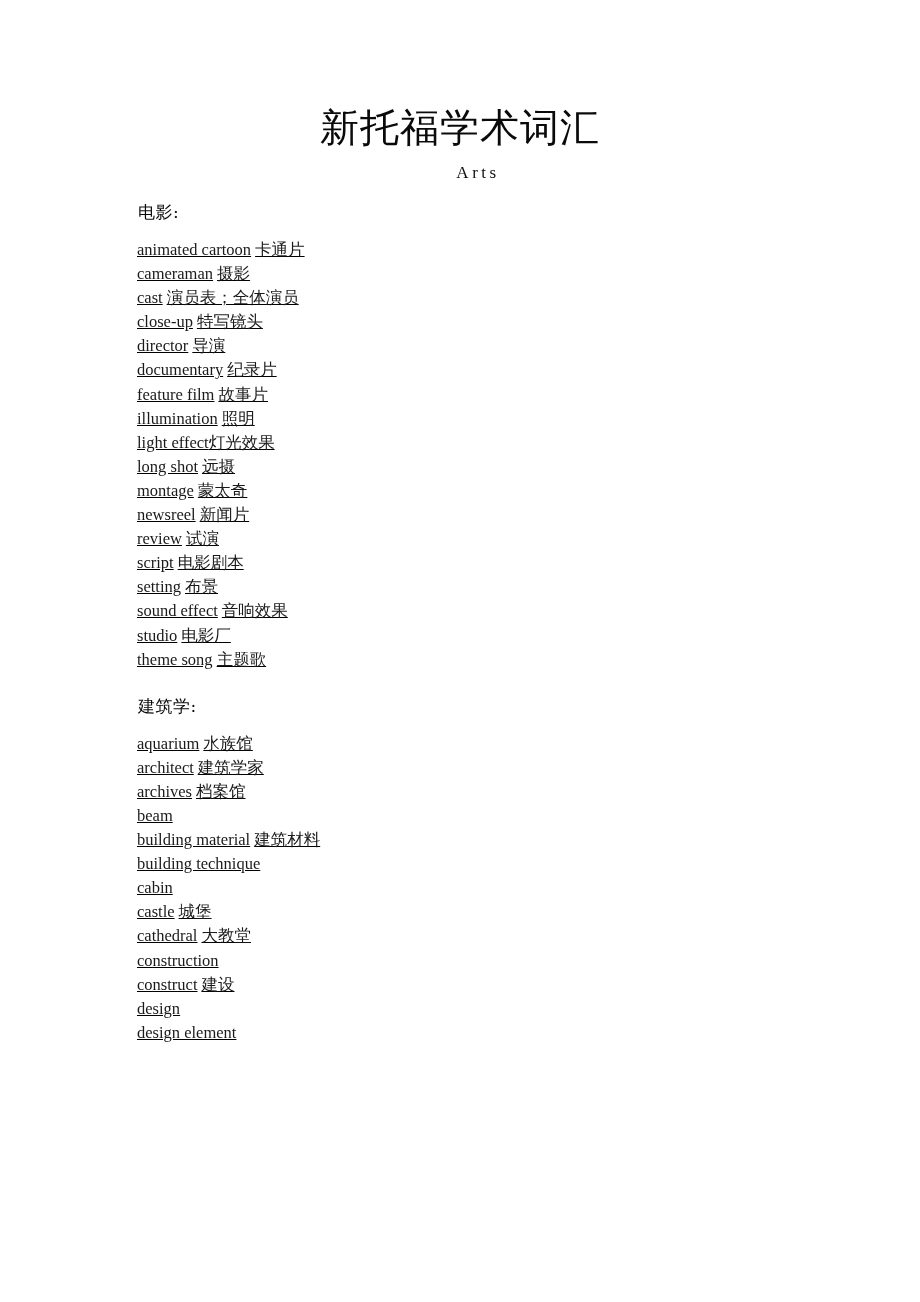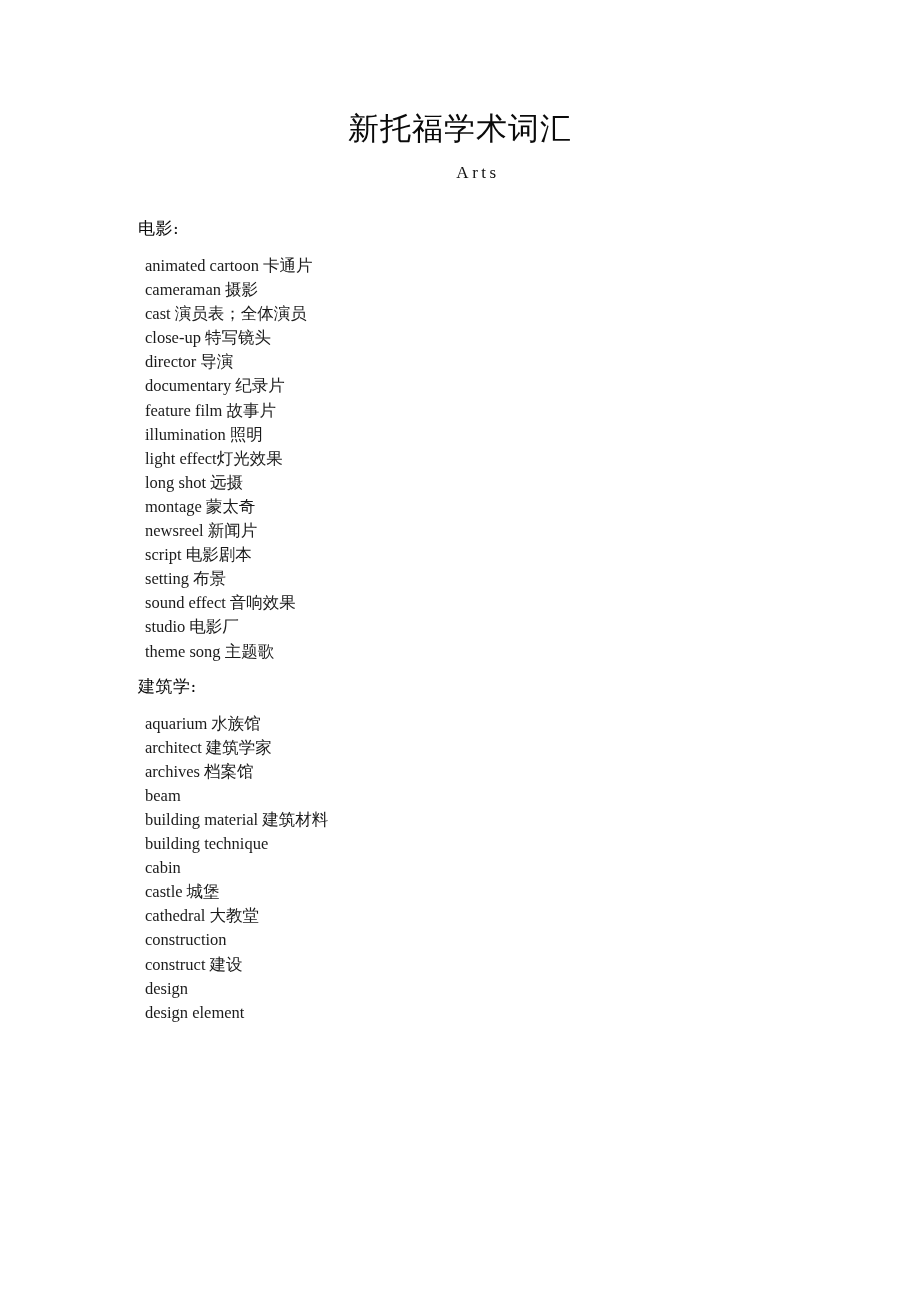--- a/index.html
+++ b/index.html
@@ -20,64 +20,65 @@
   
   .title-block {
     position: absolute;
     left: 0;
     top: 108px;
     width: 920px;
     text-align: center;
   }
   .doc-title {
     font-family: "DejaVu Serif", "Liberation Serif", serif;
-    font-size: 31px;
+    font-size: 39px;
     line-height: 40px;
     font-weight: 400;
     letter-spacing: 1px;
     color: #0a0a0a;
     white-space: nowrap;
   }
   .doc-subtitle {
     margin-top: 14px;
     font-family: "Liberation Serif", "DejaVu Serif", serif;
     font-size: 17px;
     line-height: 22px;
     letter-spacing: 3.5px;
     color: #111111;
     padding-left: 36px;
   }
 
   
   .body-area {
     position: absolute;
     left: 137px;
-    top: 216px;
+    top: 200px;
     width: 700px;
   }
 
   .section { }
 
   .section-heading {
     font-family: "DejaVu Serif", "Liberation Serif", serif;
     font-size: 17px;
     line-height: 24px;
     font-weight: 400;
     color: #0a0a0a;
     margin: 0 0 14px 1px;
     letter-spacing: 0.5px;
   }
   .section + .section .section-heading {
-    margin-top: 10px;
+    margin-top: 22px;
   }
 
   .entry-list {
     list-style: none;
-    margin: 8px;
+    margin: 0;
     padding: 0;
+    text-decoration: underline;
   }
   .entry {
     font-family: "Liberation Serif", "DejaVu Serif", serif;
     font-size: 16.5px;
     line-height: 24.1px;
     color: #1a1a1a;
     white-space: nowrap;
   }
   .entry .term { }
   .entry .gloss {
@@ -107,20 +108,21 @@
           <li class="entry"><span class="term">cast</span><span class="gloss">演员表；全体演员</span></li>
           <li class="entry"><span class="term">close-up</span><span class="gloss">特写镜头</span></li>
           <li class="entry"><span class="term">director</span><span class="gloss">导演</span></li>
           <li class="entry"><span class="term">documentary</span><span class="gloss">纪录片</span></li>
           <li class="entry"><span class="term">feature film</span><span class="gloss">故事片</span></li>
           <li class="entry"><span class="term">illumination</span><span class="gloss">照明</span></li>
           <li class="entry"><span class="term">light effect</span><span class="gloss tight">灯光效果</span></li>
           <li class="entry"><span class="term">long shot</span><span class="gloss">远摄</span></li>
           <li class="entry"><span class="term">montage</span><span class="gloss">蒙太奇</span></li>
           <li class="entry"><span class="term">newsreel</span><span class="gloss">新闻片</span></li>
+          <li class="entry"><span class="term">review</span><span class="gloss">试演</span></li>
           <li class="entry"><span class="term">script</span><span class="gloss">电影剧本</span></li>
           <li class="entry"><span class="term">setting</span><span class="gloss">布景</span></li>
           <li class="entry"><span class="term">sound effect</span><span class="gloss">音响效果</span></li>
           <li class="entry"><span class="term">studio</span><span class="gloss">电影厂</span></li>
           <li class="entry"><span class="term">theme song</span><span class="gloss">主题歌</span></li>
         </ul>
       </div>
       <div class="section">
         <div class="section-heading">建筑学:</div>
         <ul class="entry-list">

